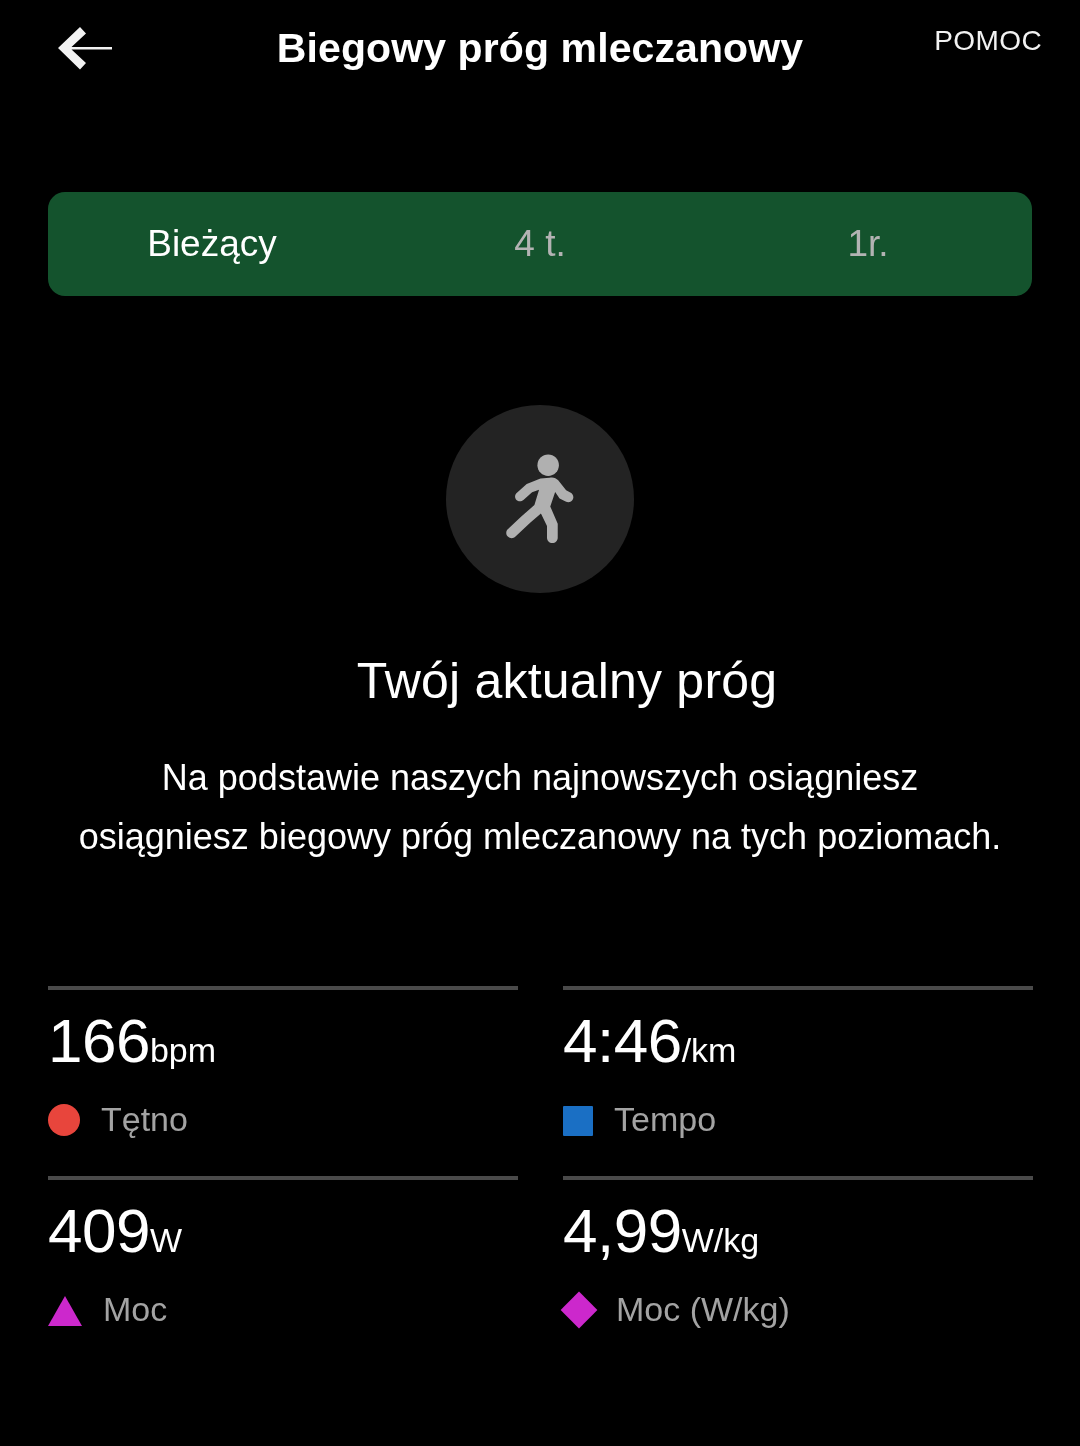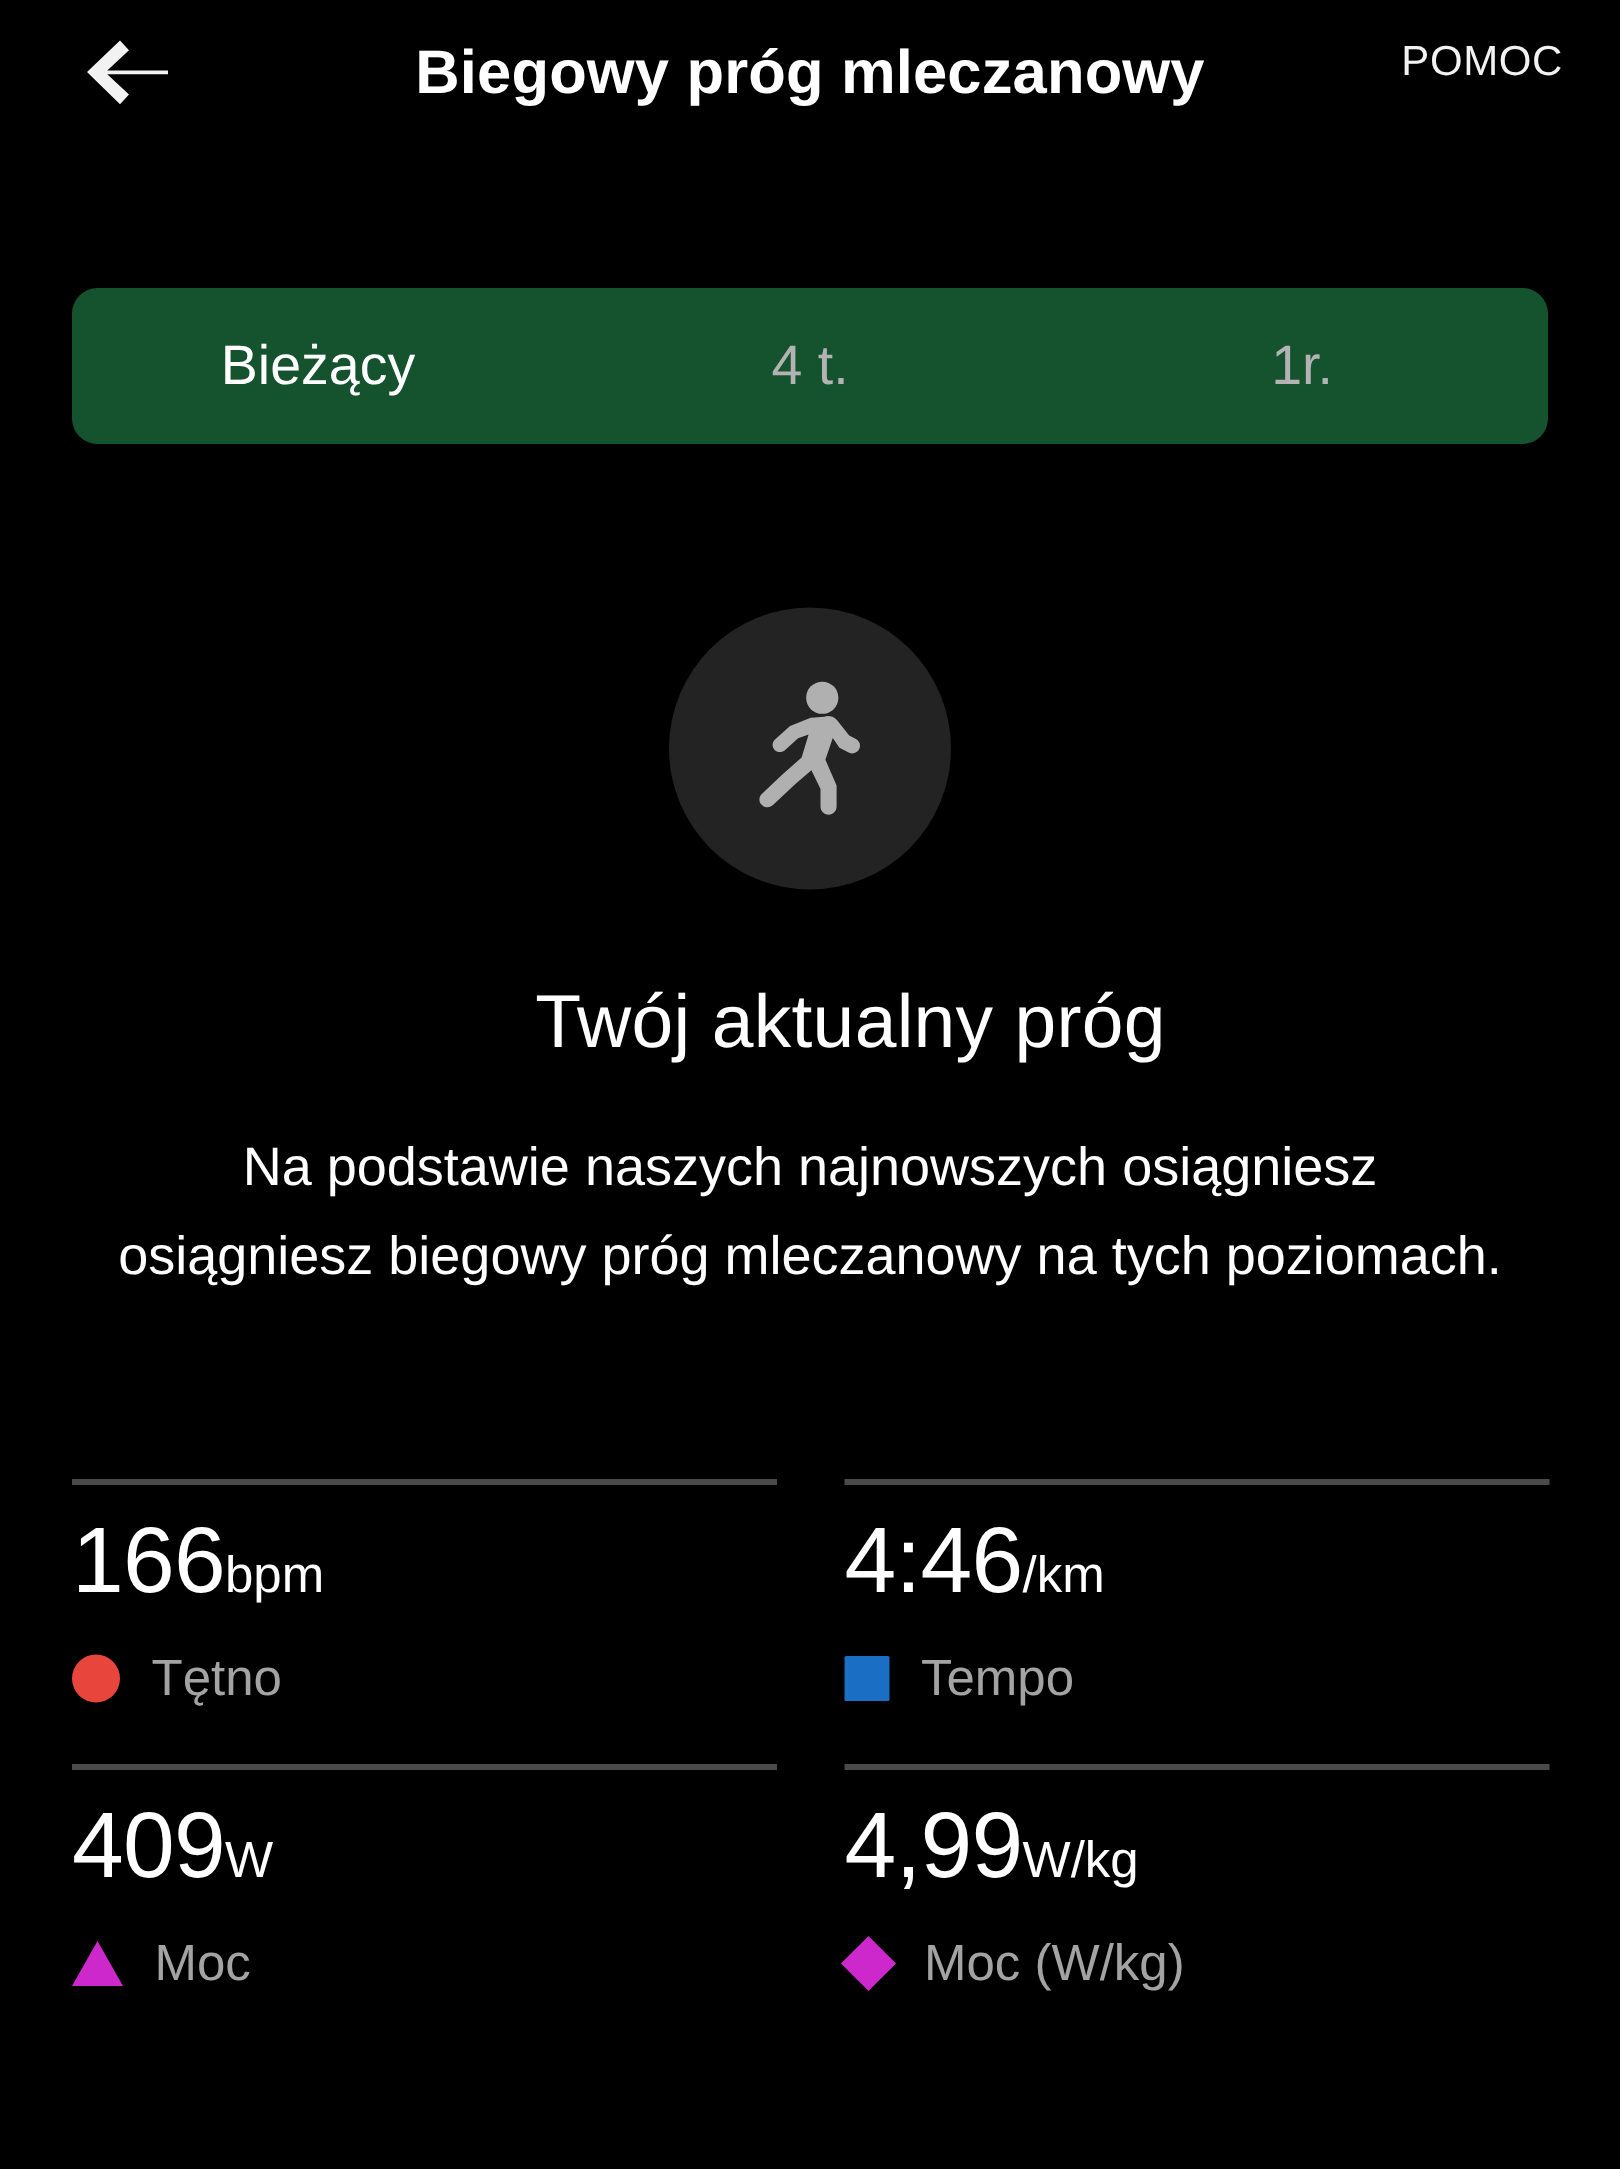--- a/index.html
+++ b/index.html
@@ -200,21 +200,21 @@
     font-weight: normal;
     color: #ffffff;
     line-height: 1;
   }
 
   .metric-label-line {
     position: absolute;
     left: 0;
     top: 116px;
     display: flex;
-    align-items: center;
+    align-items: flex-end;
     white-space: nowrap;
   }
   .metric-label {
     font-size: 34px;
     color: #a3a3a3;
     margin-left: 21px;
     line-height: 1;
   }
 
   .marker {

